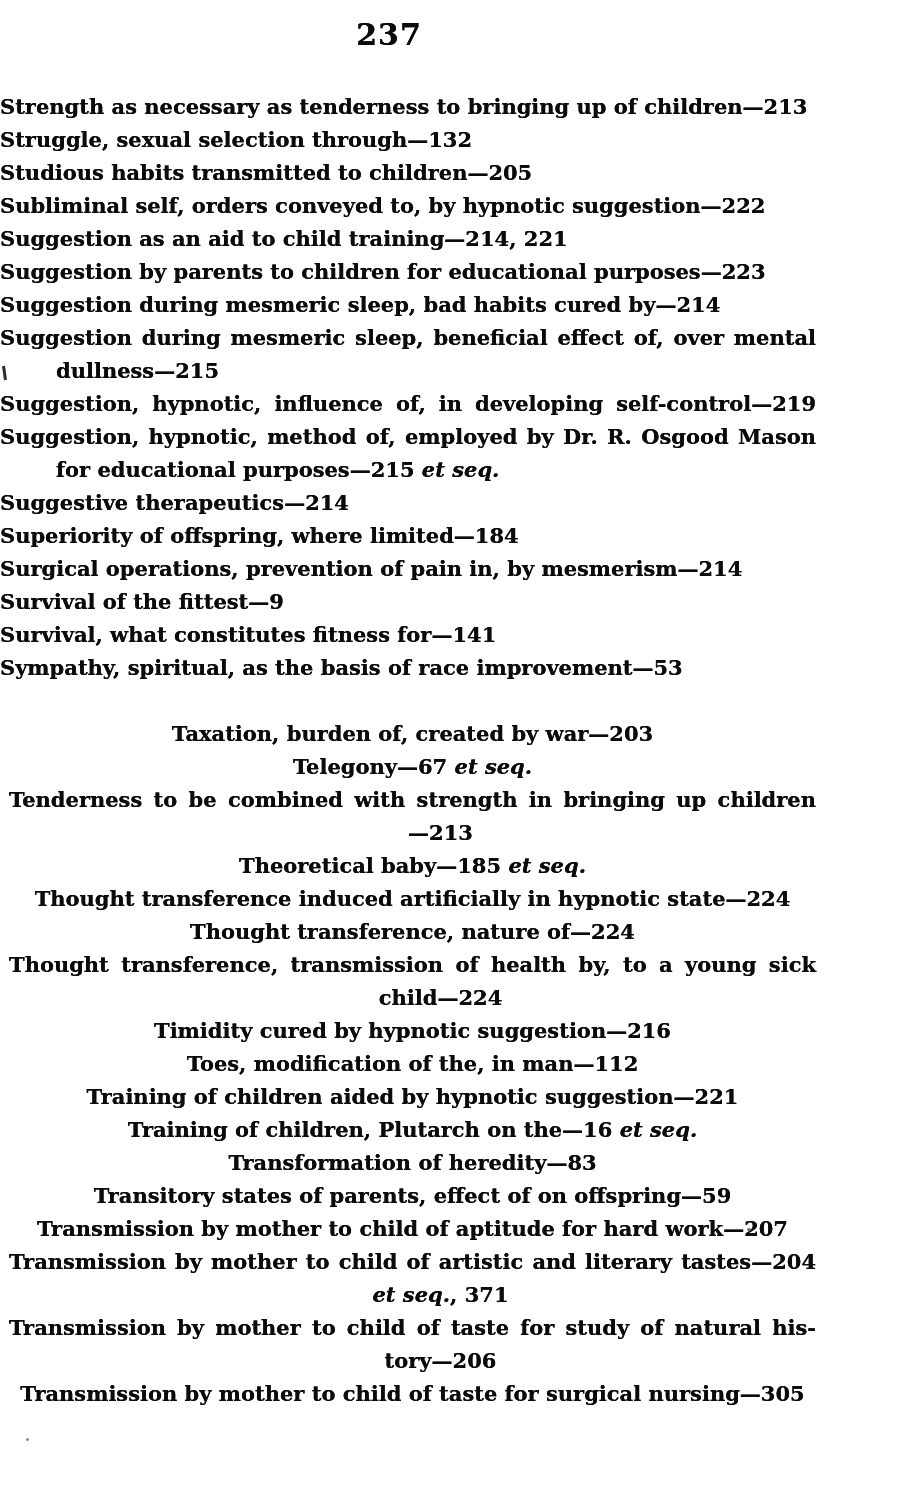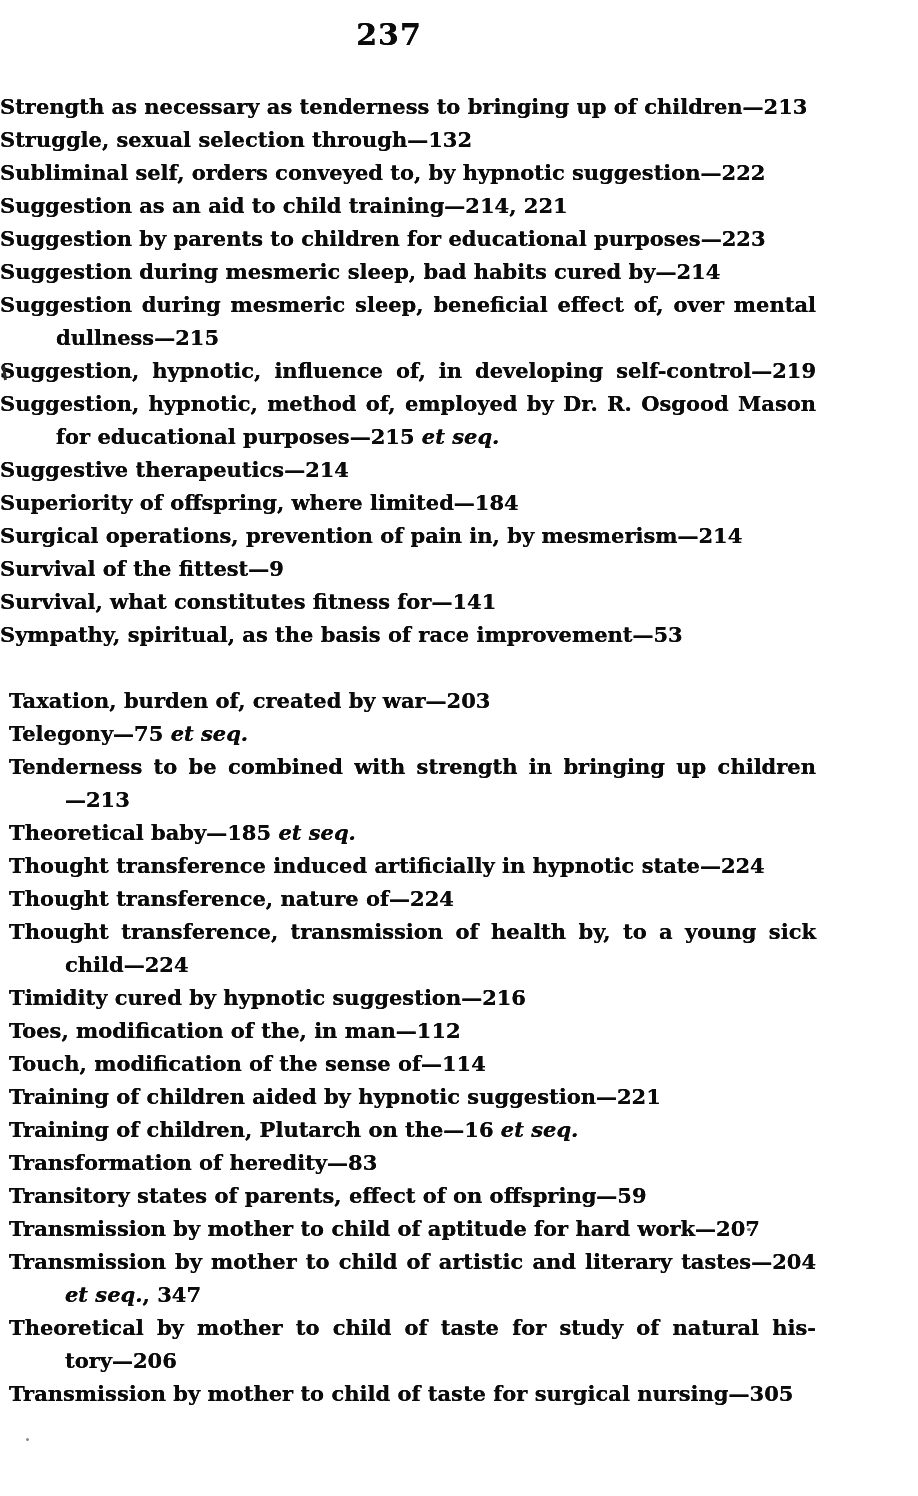--- a/index.html
+++ b/index.html
@@ -33,21 +33,21 @@
     padding-left: 0;
     padding-right: 14px;
     font-size: 21px;
   }
   .line {
     line-height: 33px;
     min-height: 33px;
     text-shadow: 0 0 0.4px currentColor;
   }
   .line.indent { padding-left: 56px; }
-  .line.shift  { margin-left: 9px; }
+  .line.shift  { margin-left: 9px; text-align: center; }
   .line.justify {
     text-align: justify;
     text-align-last: justify;
   }
   .line.blank { min-height: 33px; }
   .it { font-style: italic; margin-top: 26px; }
   .artifact {
     position: absolute;
     background: #2a2a2a;
   }
@@ -71,56 +71,56 @@
 </style>
 </head>
 <body>
 
 <div class="page">
   <div class="page-number">237</div>
 
   <div class="index-lines">
       <div class="line"><span>Strength as necessary as tenderness to bringing up of children—213</span></div>
       <div class="line"><span>Struggle, sexual selection through—132</span></div>
+      <div class="line"><span>Studious habits transmitted to children—205</span></div>
       <div class="line"><span>Subliminal self, orders conveyed to, by hypnotic suggestion—222</span></div>
       <div class="line"><span>Suggestion as an aid to child training—214, 221</span></div>
       <div class="line"><span>Suggestion by parents to children for educational purposes—223</span></div>
       <div class="line"><span>Suggestion during mesmeric sleep, bad habits cured by—214</span></div>
       <div class="line justify"><span>Suggestion during mesmeric sleep, beneficial effect of, over mental</span></div>
       <div class="line indent"><span>dullness—215</span></div>
       <div class="line justify"><span>Suggestion, hypnotic, influence of, in developing self-control—219</span></div>
       <div class="line justify"><span>Suggestion, hypnotic, method of, employed by Dr. R. Osgood Mason</span></div>
       <div class="line indent"><span>for educational purposes—215 </span><span class="it">et seq.</span></div>
       <div class="line"><span>Suggestive therapeutics—214</span></div>
       <div class="line"><span>Superiority of offspring, where limited—184</span></div>
       <div class="line"><span>Surgical operations, prevention of pain in, by mesmerism—214</span></div>
       <div class="line"><span>Survival of the fittest—9</span></div>
       <div class="line"><span>Survival, what constitutes fitness for—141</span></div>
       <div class="line"><span>Sympathy, spiritual, as the basis of race improvement—53</span></div>
       <div class="line blank"></div>
       <div class="line shift"><span>Taxation, burden of, created by war—203</span></div>
-      <div class="line shift"><span>Telegony—75 </span><span class="it">et seq.</span></div>
+      <div class="line shift"><span>Telegony—67 </span><span class="it">et seq.</span></div>
       <div class="line justify shift"><span>Tenderness to be combined with strength in bringing up children</span></div>
       <div class="line indent shift"><span>—213</span></div>
       <div class="line shift"><span>Theoretical baby—185 </span><span class="it">et seq.</span></div>
       <div class="line shift"><span>Thought transference induced artificially in hypnotic state—224</span></div>
       <div class="line shift"><span>Thought transference, nature of—224</span></div>
       <div class="line justify shift"><span>Thought transference, transmission of health by, to a young sick</span></div>
       <div class="line indent shift"><span>child—224</span></div>
       <div class="line shift"><span>Timidity cured by hypnotic suggestion—216</span></div>
       <div class="line shift"><span>Toes, modification of the, in man—112</span></div>
-      <div class="line shift"><span>Touch, modification of the sense of—114</span></div>
       <div class="line shift"><span>Training of children aided by hypnotic suggestion—221</span></div>
       <div class="line shift"><span>Training of children, Plutarch on the—16 </span><span class="it">et seq.</span></div>
       <div class="line shift"><span>Transformation of heredity—83</span></div>
       <div class="line shift"><span>Transitory states of parents, effect of on offspring—59</span></div>
       <div class="line shift"><span>Transmission by mother to child of aptitude for hard work—207</span></div>
       <div class="line justify shift"><span>Transmission by mother to child of artistic and literary tastes—204</span></div>
-      <div class="line indent shift"><span class="it">et seq.</span><span>, 347</span></div>
-      <div class="line justify shift"><span>Theoretical by mother to child of taste for study of natural his-</span></div>
+      <div class="line indent shift"><span class="it">et seq.</span><span>, 371</span></div>
+      <div class="line justify shift"><span>Transmission by mother to child of taste for study of natural his-</span></div>
       <div class="line indent shift"><span>tory—206</span></div>
       <div class="line shift"><span>Transmission by mother to child of taste for surgical nursing—305</span></div>
     </div>
 
   <div class="artifact tick"></div>
   <div class="artifact dot-right"></div>
   <div class="artifact dot-left"></div>
 </div>
 
 </body></html>

